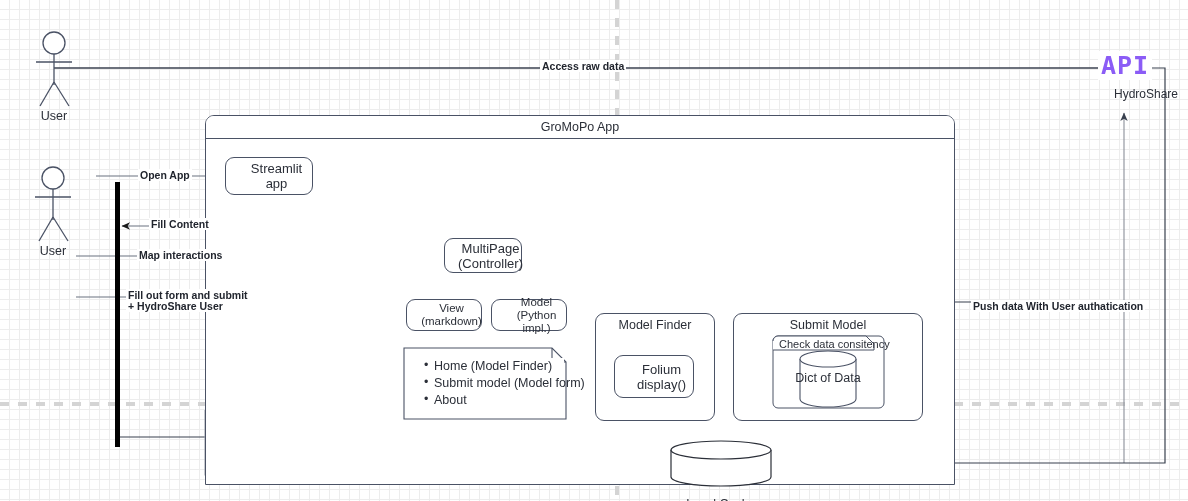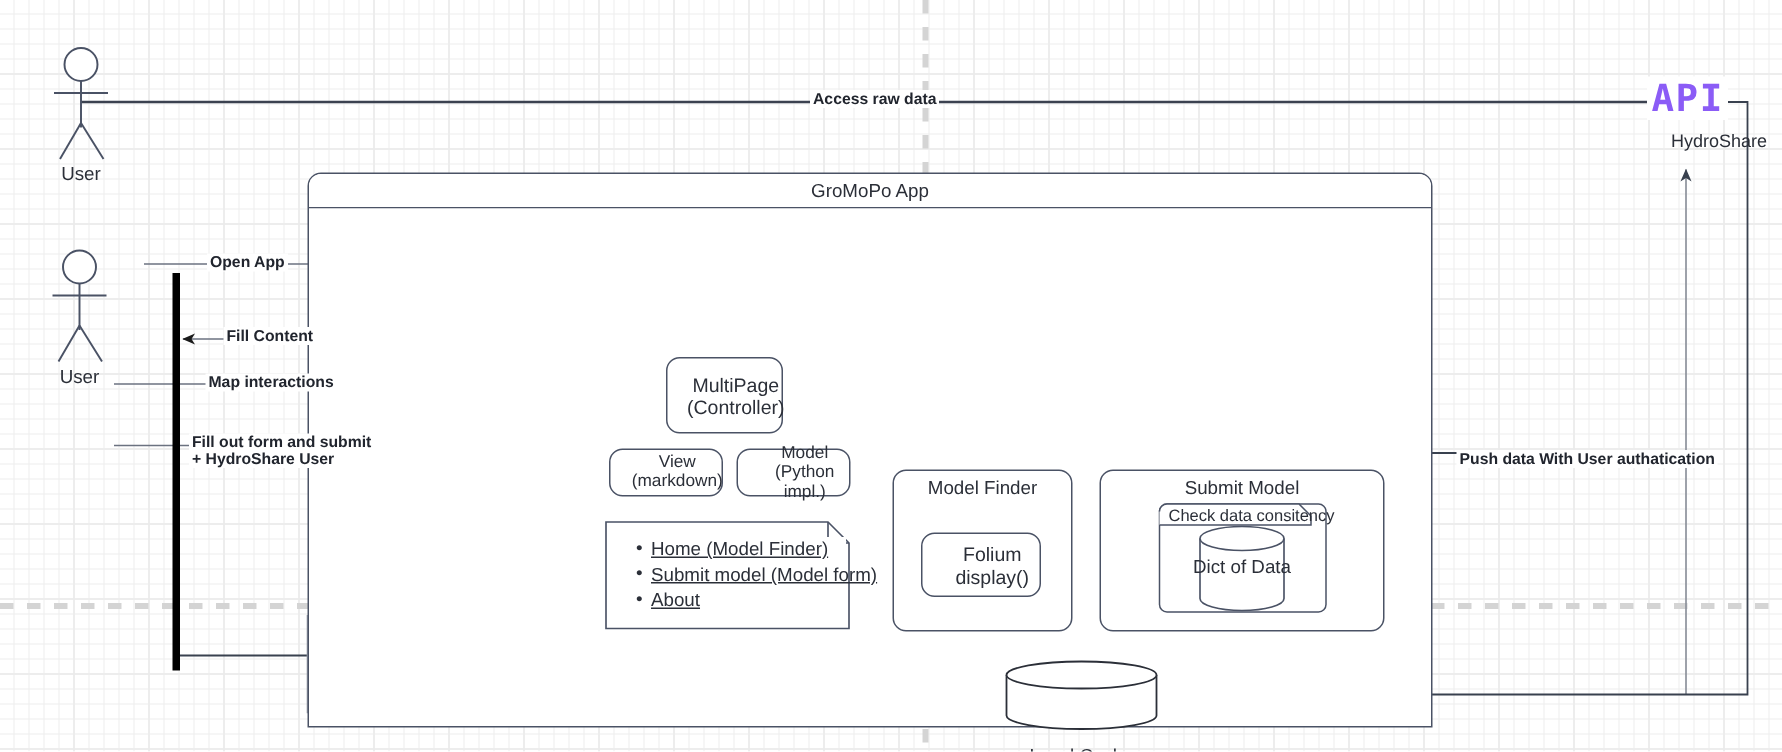--- a/index.html
+++ b/index.html
@@ -58,21 +58,21 @@
   }
   .actor-label{
     position:absolute;font-size:12.5px;color:#2b2f38;text-align:center;width:60px;
   }
   .lifeline{position:absolute;background:#000000;width:5px;}
   .note{
     position:absolute;background:#ffffff;
     font-size:12.5px;color:#2b2f38;line-height:17px;
   }
   .note ul{margin:0;padding:0 0 0 16px;list-style:none;}
-  .note li{position:relative;padding-left:10px;white-space:nowrap;text-decoration:underline;}
+  .note li{position:relative;padding-left:10px;white-space:nowrap;}
   .note li:before{content:"\2022";position:absolute;left:0;top:-1px;}
   .cyl-label{
     position:absolute;width:100%;text-align:center;font-size:12.5px;color:#2b2f38;
   }
   .frame-label{
     position:absolute;font-size:11px;color:#2b2f38;white-space:nowrap;
   }
 </style>
 </head>
 <body>
@@ -160,22 +160,25 @@
   <div class="lifeline" style="left:115px;top:182px;height:265px;"></div>
   <div class="lifeline" style="left:266px;top:192px;height:264px;"></div>
 
   <div class="api-label" style="left:1098px;top:51px;">API</div>
   <div class="plain-label" style="left:1091px;top:87px;margin-left:23px;">HydroShare</div>
 
   <div class="node gromopo" style="left:205px;top:115px;width:750px;height:370px;">
     <div class="gromopo-bar">GroMoPo App</div>
   </div>
 
-
-  <div class="node rbox" style="left:444px;top:238px;width:78px;height:51px;">
+  <div class="node rbox" style="left:225px;top:157px;width:88px;height:38px;">
+    <span>Streamlit app</span>
+  </div>
+
+  <div class="node rbox" style="left:444px;top:238px;width:78px;height:35px;">
     <span>MultiPage</span>
     <span>(Controller)</span>
   </div>
 
   <div class="node rbox" style="left:406px;top:299px;width:76px;height:32px;font-size:11.5px;line-height:13px;">
     <span>View</span>
     <span>(markdown)</span>
   </div>
 
   <div class="node rbox" style="left:491px;top:299px;width:76px;height:32px;font-size:11.5px;line-height:13px;">

